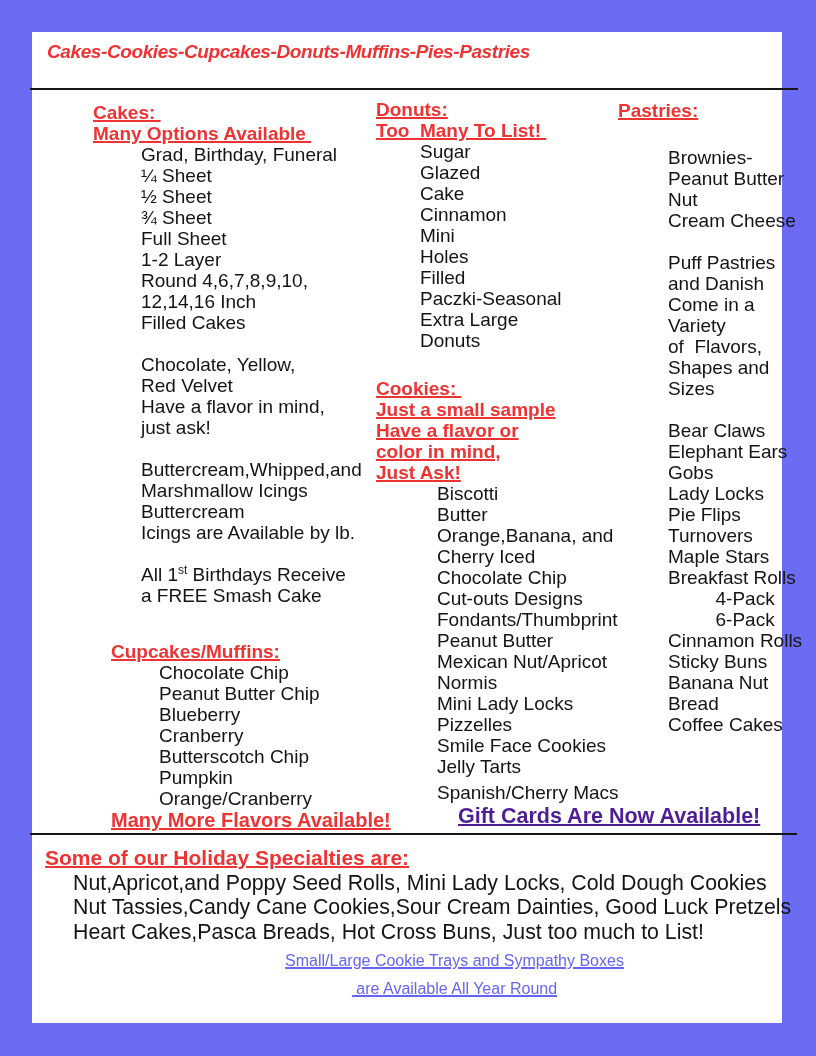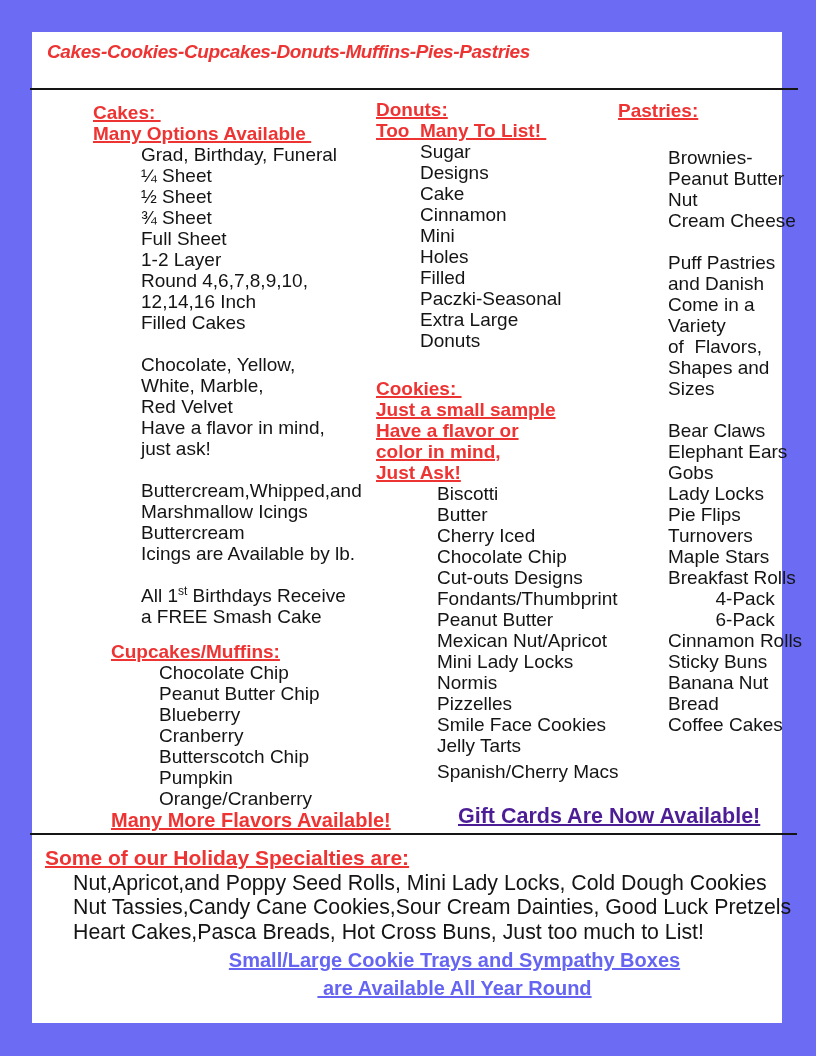--- a/index.html
+++ b/index.html
@@ -52,22 +52,22 @@
     position:absolute;left:13px;top:814px;
     font-size:21px;font-weight:bold;color:#ee3333;
     text-decoration:underline;text-decoration-thickness:2px;white-space:pre;
   }
   #holiday-para{position:absolute;left:13px;top:839px;width:740px;margin-left:28px;}
   #holiday-para .hp-line{font-size:21.3px;line-height:24.4px;min-height:24.4px;color:#141414;white-space:pre;}
   #footer-blue{
     position:absolute;left:90px;top:915px;width:665px;text-align:center;
   }
   #footer-blue .fb-line{
-    font-size:20px;line-height:27.5px;min-height:27.5px;
-    font-weight:bold;color:#6565f2;
+    font-size:16px;line-height:27.5px;min-height:27.5px;
+    font-weight:normal;color:#6565f2;
     text-decoration:underline;text-decoration-thickness:2px;white-space:pre;
   }
 </style>
 </head>
 <body>
 
 <div class="page">
   <div class="sheet">
 
     <div class="title">Cakes-Cookies-Cupcakes-Donuts-Muffins-Pies-Pastries</div>
@@ -82,21 +82,20 @@
           <div class="line ind48">¼ Sheet</div>
           <div class="line ind48">½ Sheet</div>
           <div class="line ind48">¾ Sheet</div>
           <div class="line ind48">Full Sheet</div>
           <div class="line ind48">1-2 Layer</div>
           <div class="line ind48">Round 4,6,7,8,9,10,</div>
           <div class="line ind48">12,14,16 Inch</div>
           <div class="line ind48">Filled Cakes</div>
           <div class="line ind48"></div>
           <div class="line ind48">Chocolate, Yellow,</div>
-          <div class="line ind48">White, Marble,</div>
           <div class="line ind48">Red Velvet</div>
           <div class="line ind48">Have a flavor in mind,</div>
           <div class="line ind48">just ask!</div>
           <div class="line ind48"></div>
           <div class="line ind48">Buttercream,Whipped,and</div>
           <div class="line ind48">Marshmallow Icings</div>
           <div class="line ind48">Buttercream</div>
           <div class="line ind48">Icings are Available by lb.</div>
           <div class="line ind48"></div>
         </div>
@@ -116,21 +115,21 @@
           <div class="line ind48">Orange/Cranberry</div>
         </div>
       <div class="line red u cup-footer">Many More Flavors Available!</div>
     </div>
 
     <div class="stack" id="donuts">
       <div class="line red u">Donuts:</div>
       <div class="line red u">Too  Many To List! </div>
       <div>
           <div class="line ind44">Sugar</div>
-          <div class="line ind44">Designs</div>
+          <div class="line ind44">Glazed</div>
           <div class="line ind44">Cake</div>
           <div class="line ind44">Cinnamon</div>
           <div class="line ind44">Mini</div>
           <div class="line ind44">Holes</div>
           <div class="line ind44">Filled</div>
           <div class="line ind44">Paczki-Seasonal</div>
           <div class="line ind44">Extra Large</div>
           <div class="line ind44">Donuts</div>
         </div>
     </div>
@@ -139,28 +138,29 @@
       <div>
           <div class="line red u">Cookies: </div>
           <div class="line red u">Just a small sample</div>
           <div class="line red u">Have a flavor or</div>
           <div class="line red u">color in mind,</div>
           <div class="line red u">Just Ask!</div>
         </div>
       <div>
           <div class="line ind61">Biscotti</div>
           <div class="line ind61">Butter</div>
+          <div class="line ind61">Orange,Banana, and</div>
           <div class="line ind61">Cherry Iced</div>
           <div class="line ind61">Chocolate Chip</div>
           <div class="line ind61">Cut-outs Designs</div>
           <div class="line ind61">Fondants/Thumbprint</div>
           <div class="line ind61">Peanut Butter</div>
           <div class="line ind61">Mexican Nut/Apricot</div>
+          <div class="line ind61">Normis</div>
           <div class="line ind61">Mini Lady Locks</div>
-          <div class="line ind61">Normis</div>
           <div class="line ind61">Pizzelles</div>
           <div class="line ind61">Smile Face Cookies</div>
           <div class="line ind61">Jelly Tarts</div>
         </div>
       <div class="line ind61 gap4">Spanish/Cherry Macs</div>
     </div>
 
     <div class="stack" id="pastries-heading">
       <div class="line red u">Pastries:</div>
     </div>

